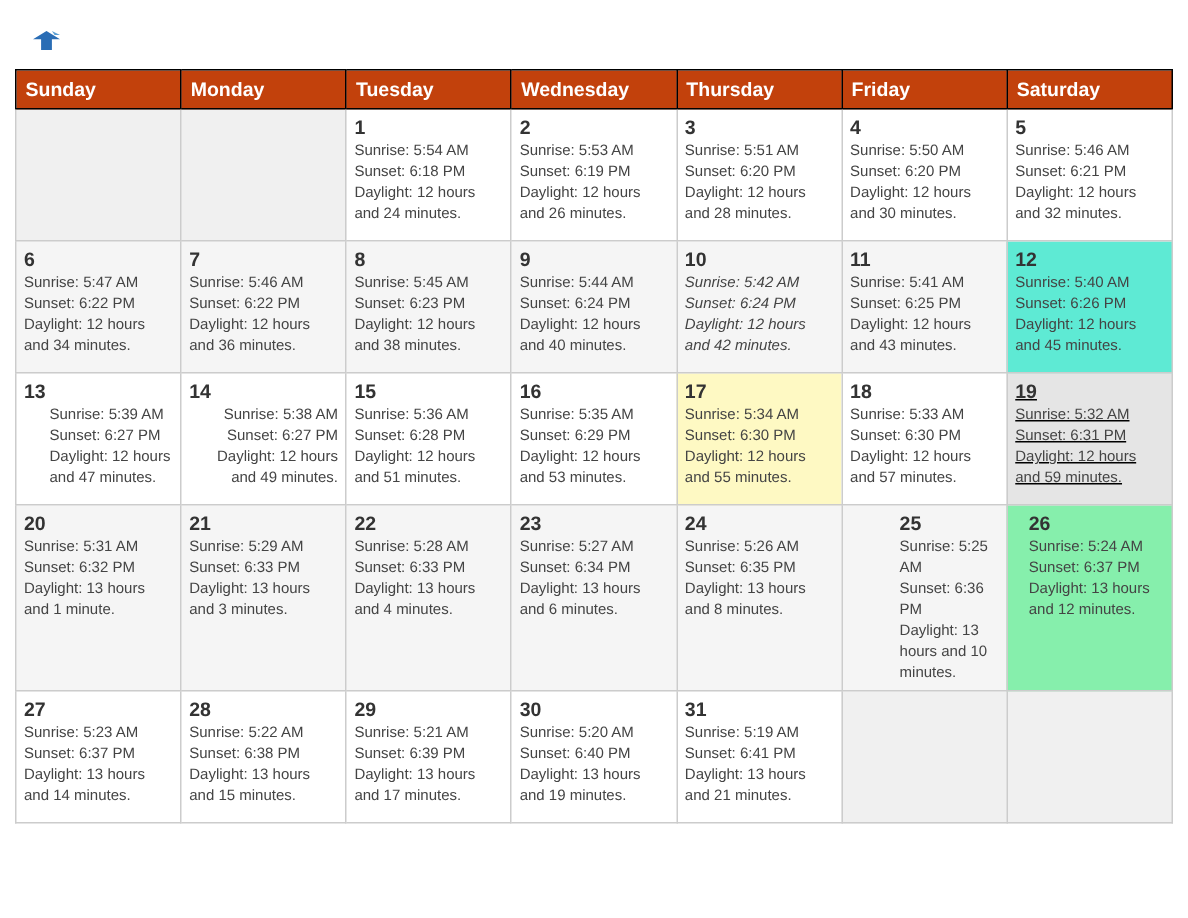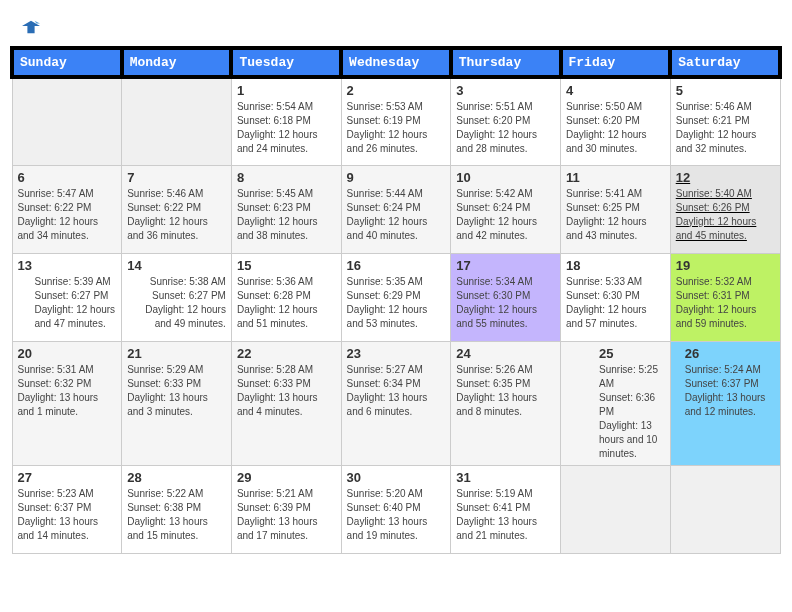--- a/index.html
+++ b/index.html
@@ -49,28 +49,27 @@
     .subtitle {
       font-size: 14px;
       color: #555;
     }
     .calendar {
       width: 100%;
       border-collapse: collapse;
       margin-top: 6px;
     }
     .calendar th {
-      background: #3b82f6;
+      background: #c2410c;
       color: #fff;
       text-align: left;
       padding: 5px 6px;
       font-size: 13px;
       font-weight: bold;
-      border: 4px solid #000000;
-      font-family: Liberation Mono, monospace;
+      border: 1px solid #000000;
     }
     .calendar td {
       border: 1px solid #ccc;
       vertical-align: top;
       padding: 4px 5px;
       width: calc(100% / 7);
       height: 88px;
       background: #fff;
     }
     .calendar tr:nth-child(odd) td {
@@ -184,31 +183,31 @@
 Daylight: 12 hours and 38 minutes.</div>
         </td>
         <td style="background: rgb(245, 245, 245);">
           <span class="day-num">9</span>
           <div class="day-info" style="white-space: pre-line;">Sunrise: 5:44 AM
 Sunset: 6:24 PM
 Daylight: 12 hours and 40 minutes.</div>
         </td>
         <td style="background: rgb(245, 245, 245);">
           <span class="day-num">10</span>
-          <div class="day-info" style="white-space: pre-line;">Sunrise: 5:42 AM
+          <div class="day-info" style="white-space: pre-line; font-style: italic;">Sunrise: 5:42 AM
 Sunset: 6:24 PM
 Daylight: 12 hours and 42 minutes.</div>
         </td>
         <td style="background: rgb(245, 245, 245);">
           <span class="day-num">11</span>
           <div class="day-info" style="white-space: pre-line;">Sunrise: 5:41 AM
 Sunset: 6:25 PM
 Daylight: 12 hours and 43 minutes.</div>
         </td>
-        <td style="background: #e5e5e5; text-decoration: underline;">
+        <td style="background: #5eead4;">
           <span class="day-num">12</span>
           <div class="day-info" style="white-space: pre-line;">Sunrise: 5:40 AM
 Sunset: 6:26 PM
 Daylight: 12 hours and 45 minutes.</div>
         </td>
       </tr>
       <tr>
         <td style="background: rgb(255, 255, 255);">
           <span class="day-num">13</span>
           <div class="day-info" style="white-space: pre-line; margin-left: 17px;">Sunrise: 5:39 AM
@@ -226,33 +225,33 @@
           <div class="day-info" style="white-space: pre-line;">Sunrise: 5:36 AM
 Sunset: 6:28 PM
 Daylight: 12 hours and 51 minutes.</div>
         </td>
         <td style="background: rgb(255, 255, 255);">
           <span class="day-num">16</span>
           <div class="day-info" style="white-space: pre-line;">Sunrise: 5:35 AM
 Sunset: 6:29 PM
 Daylight: 12 hours and 53 minutes.</div>
         </td>
-        <td style="background: #c4b5fd;">
+        <td style="background: #fef9c3;">
           <span class="day-num">17</span>
           <div class="day-info" style="white-space: pre-line;">Sunrise: 5:34 AM
 Sunset: 6:30 PM
 Daylight: 12 hours and 55 minutes.</div>
         </td>
         <td style="background: rgb(255, 255, 255);">
           <span class="day-num">18</span>
           <div class="day-info" style="white-space: pre-line;">Sunrise: 5:33 AM
 Sunset: 6:30 PM
 Daylight: 12 hours and 57 minutes.</div>
         </td>
-        <td style="background: #bef264;">
+        <td style="background: #e5e5e5; text-decoration: underline;">
           <span class="day-num">19</span>
           <div class="day-info" style="white-space: pre-line;">Sunrise: 5:32 AM
 Sunset: 6:31 PM
 Daylight: 12 hours and 59 minutes.</div>
         </td>
       </tr>
       <tr>
         <td style="background: rgb(245, 245, 245);">
           <span class="day-num">20</span>
           <div class="day-info" style="white-space: pre-line;">Sunrise: 5:31 AM
@@ -282,21 +281,21 @@
           <div class="day-info" style="white-space: pre-line;">Sunrise: 5:26 AM
 Sunset: 6:35 PM
 Daylight: 13 hours and 8 minutes.</div>
         </td>
         <td style="background: rgb(245, 245, 245); padding-left: 38px;">
           <span class="day-num">25</span>
           <div class="day-info" style="white-space: pre-line;">Sunrise: 5:25 AM
 Sunset: 6:36 PM
 Daylight: 13 hours and 10 minutes.</div>
         </td>
-        <td style="background: #7dd3fc; padding-left: 14px;">
+        <td style="background: #86efac; padding-left: 14px;">
           <span class="day-num">26</span>
           <div class="day-info" style="white-space: pre-line;">Sunrise: 5:24 AM
 Sunset: 6:37 PM
 Daylight: 13 hours and 12 minutes.</div>
         </td>
       </tr>
       <tr>
         <td style="background: rgb(255, 255, 255);">
           <span class="day-num">27</span>
           <div class="day-info" style="white-space: pre-line;">Sunrise: 5:23 AM

